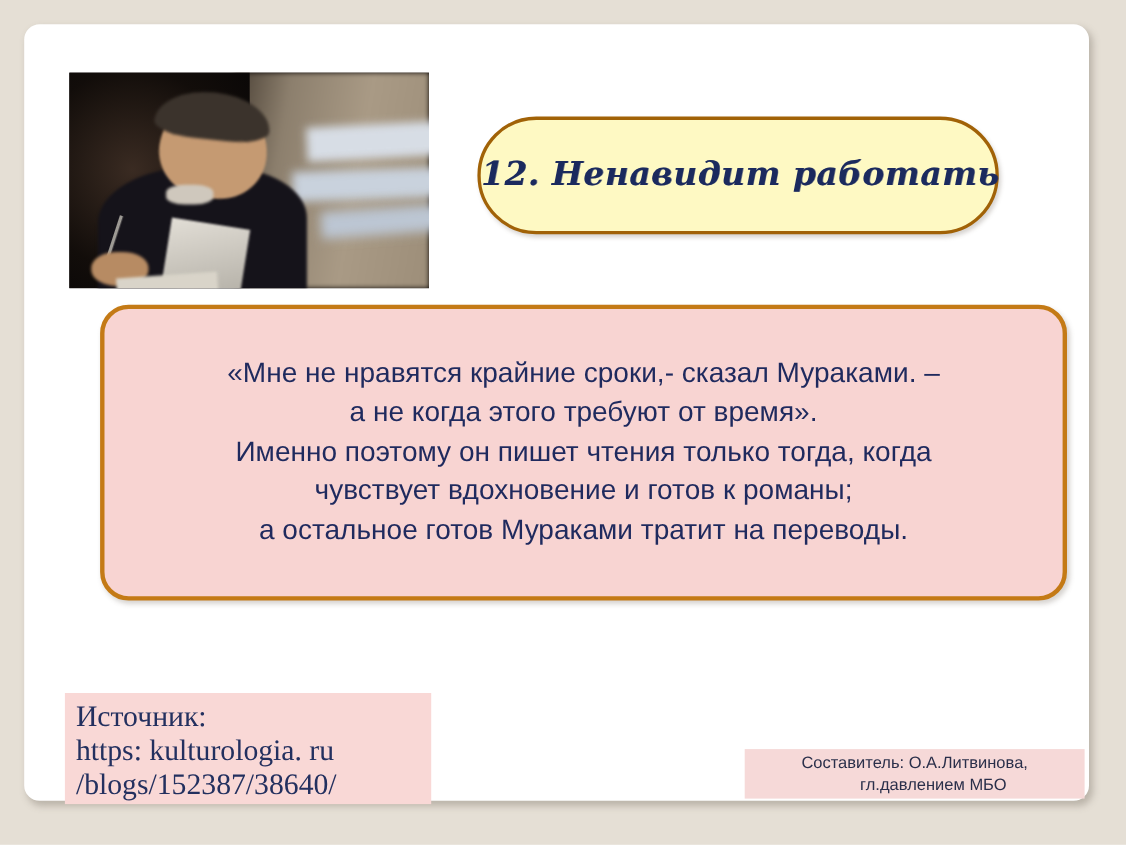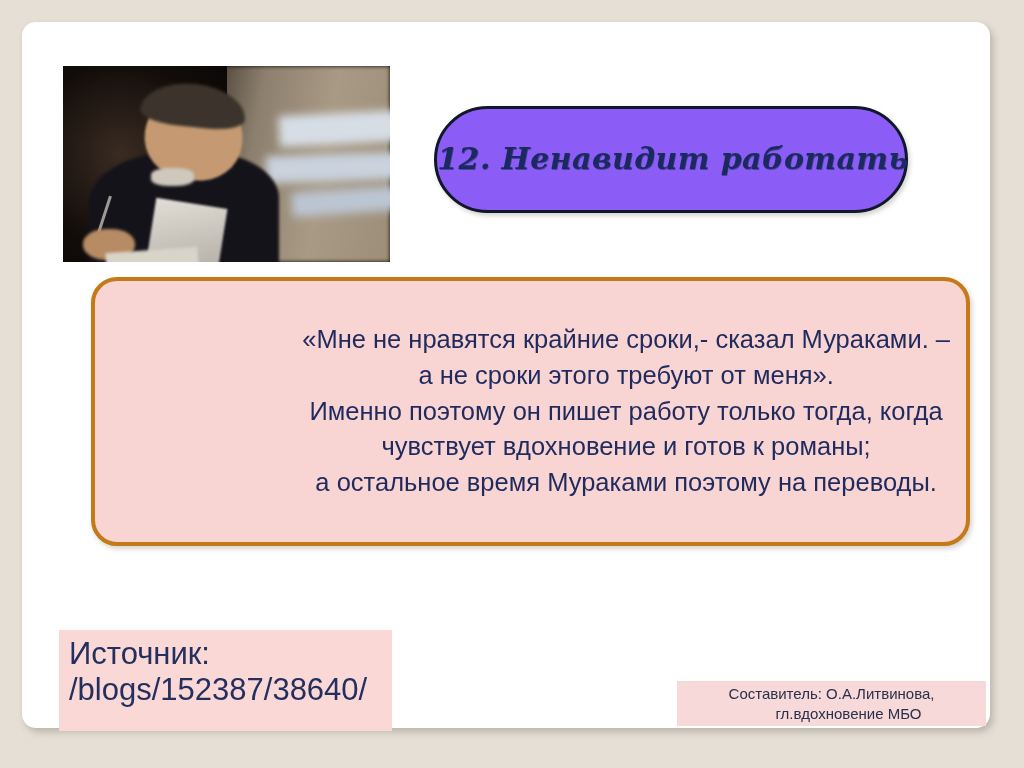--- a/index.html
+++ b/index.html
@@ -174,22 +174,22 @@
   }
 
   
   .title-pill {
     position: absolute;
     left: 412px;
     top: 84px;
     width: 474px;
     height: 107px;
     box-sizing: border-box;
-    background: #8b5cf6;
-    border: 3px solid #0f172a;
+    background: #fef9c3;
+    border: 3px solid #a16207;
     border-radius: 54px;
     display: flex;
     flex-direction: column;
     align-items: center;
     justify-content: center;
     box-shadow: 2px 3px 4px rgba(120, 110, 100, .30);
   }
   .title-line {
     color: #1b2a5e;
     font-family: "DejaVu Serif", serif;
@@ -210,21 +210,21 @@
     left: 69px;
     top: 255px;
     width: 879px;
     height: 269px;
     box-sizing: border-box;
     background: #f8d4d2;
     border: 4px solid #c47a16;
     border-radius: 26px;
     display: flex;
     align-items: center;
-    justify-content: flex-end;
+    justify-content: center;
     box-shadow: 2px 3px 5px rgba(120, 110, 100, .30);
   }
   .quote-text {
     text-align: center;
     color: #1f2a5e;
     font-family: "Liberation Sans", sans-serif;
     font-size: 25.5px;
     line-height: 1.40;
     padding: 0 16px;
   }
@@ -257,22 +257,22 @@
     top: 608px;
     width: 333px;
     height: 101px;
     background: #f9d8d6;
     padding: 6px 0 0 10px;
     box-sizing: border-box;
   }
   .source-box .sl {
     display: block;
     color: #23305f;
-    font-family: Liberation Sans, sans-serif;
-    font-size: 31px;
+    font-family: Liberation Serif, serif;
+    font-size: 27px;
     line-height: 1.15;
     white-space: nowrap;
   }
 
   
   .compiler-box {
     position: absolute;
     left: 655px;
     top: 659px;
     width: 309px;
@@ -316,32 +316,33 @@
       <div class="ph-page"></div>
     </div>
 
     <div class="title-pill">
       <div class="title-line l1">12. Ненавидит работать</div>
     </div>
 
     <div class="quote-box">
       <div class="quote-text">
         <span class="ql">«Мне не нравятся крайние сроки,- сказал Мураками. –</span>
-        <span class="ql">а не сроки этого требуют от меня».</span>
-        <span class="ql">Именно поэтому он пишет работу только тогда, когда</span>
+        <span class="ql">а не когда этого требуют от время».</span>
+        <span class="ql">Именно поэтому он пишет чтения только тогда, когда</span>
         <span class="ql">чувствует вдохновение и готов к романы;</span>
-        <span class="ql">а остальное время Мураками  поэтому на переводы.</span>
+        <span class="ql">а остальное готов Мураками  тратит на переводы.</span>
       </div>
     </div>
 
 
     <div class="source-box">
       <span class="sl">Источник:</span>
+      <span class="sl">https:  kulturologia. ru</span>
       <span class="sl">/blogs/152387/38640/</span>
     </div>
 
     <div class="compiler-box">
       <span class="cl l1">Составитель: О.А.Литвинова,</span>
-      <span class="cl l2">гл.вдохновение МБО</span>
+      <span class="cl l2">гл.давлением МБО</span>
     </div>
 
   </div>
 </div>
 
 </body></html>

